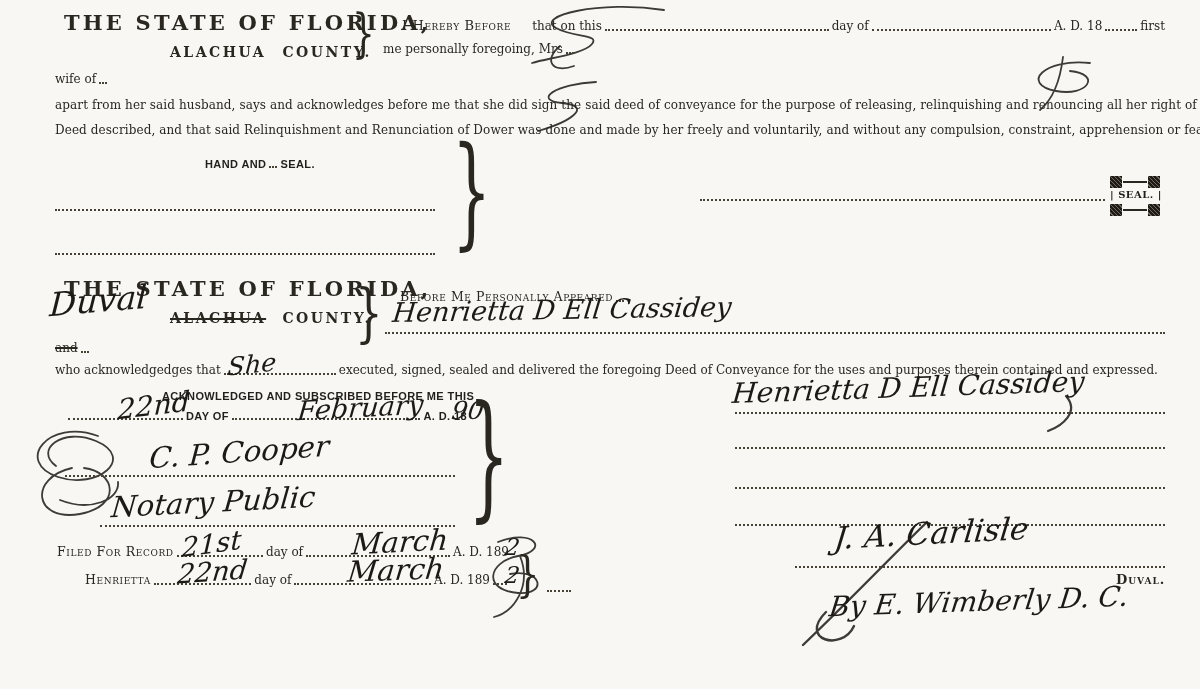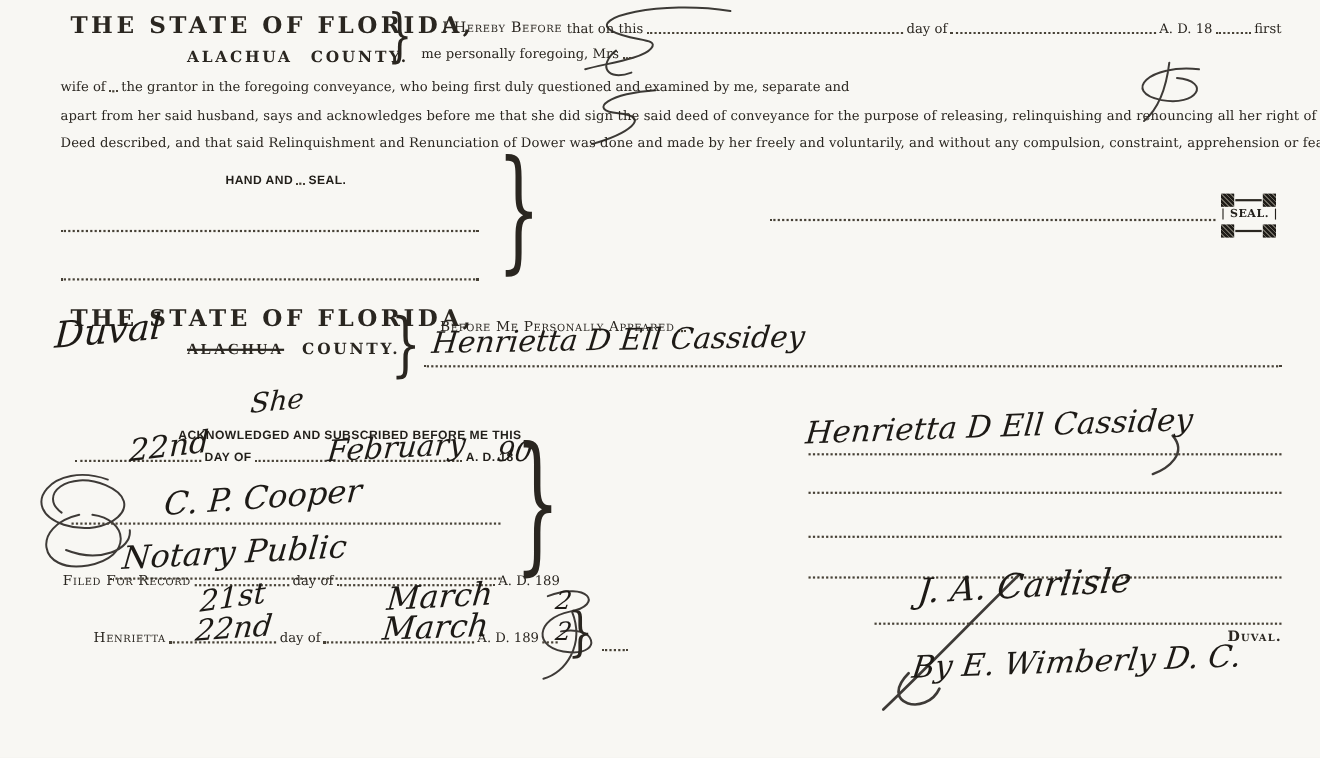--- a/index.html
+++ b/index.html
@@ -20,21 +20,21 @@
   .gothic{font-family:"Liberation Sans","DejaVu Sans",sans-serif;font-weight:700;font-size:11px;letter-spacing:0.4px;color:#221f1a;}
   .body-line{font-size:12px;white-space:nowrap;letter-spacing:0.1px;}
   .hw{
     position:absolute;font-family:"DejaVu Serif",serif;font-style:italic;
     color:#1d1a16;white-space:nowrap;line-height:1;
   }
   .brace{
     position:absolute;font-family:"DejaVu Serif",serif;color:#2a2620;
     line-height:1;transform-origin:top left;
   }
-  .strike{text-decoration:line-through;text-decoration-thickness:2px;font-family:Liberation Serif, serif;}
+  .strike{text-decoration:line-through;text-decoration-thickness:2px;}
   .flourishes{position:absolute;left:0;top:0;pointer-events:none;}
   
   .seal-stamp{position:absolute;left:1110px;top:176px;width:50px;height:40px;}
   .seal-stamp .corner{position:absolute;width:12px;height:12px;
     background:repeating-linear-gradient(45deg,#1e1b17 0 2px,#6e6a60 2px 3px);}
   .seal-stamp .tl{left:0;top:0}.seal-stamp .tr{right:0;top:0}
   .seal-stamp .bl{left:0;bottom:0}.seal-stamp .br{right:0;bottom:0}
   .seal-stamp .bar{position:absolute;left:13px;right:13px;height:2px;background:#2a2620;}
   .seal-stamp .bar.top{top:5px}.seal-stamp .bar.bottom{bottom:5px}
   .seal-stamp .seal-text{
@@ -59,38 +59,37 @@
       <path d="M 1066,396 C 1080,412 1062,426 1048,431" stroke-width="2.2"></path>
     </g>
   </svg>
 
   <div class="abs heading" style="left:64px;top:10px">THE STATE OF FLORIDA,</div>
   <div class="abs subheading" style="left:170px;top:44px">ALACHUA COUNTY.</div>
   <div class="brace" style="left:352px;top:6px;font-size:48px;transform:scale(0.75,1.1)">}</div>
 
   <div class="row" style="left:402px;top:18px;width:763px">
     <span class="sc" style="font-size:13px">I Hereby Before</span>
-    <span style="margin-left:4px">that on this</span>
+    <span style="margin-left:21px">that on this</span>
     <span class="dots" style="flex:1.25"></span>
     <span>day of</span>
     <span class="dots" style="flex:1"></span>
     <span>A. D. 18</span>
     <span class="dots" style="flex:0 0 32px"></span>
     <span>first</span>
   </div>
 
   <div class="row" style="left:383px;top:42px;width:782px">
     <span>me personally foregoing, Mrs</span>
     <span class="dots"></span>
   </div>
 
   <div class="row" style="left:55px;top:72px;width:1113px">
     <span>wife of</span>
     <span class="dots"></span>
-    <span>the grantor in the foregoing conveyance, who being first duly questioned and examined by me, separate and</span>
   </div>
   <div class="abs body-line" style="left:55px;top:98px">apart from her said husband, says and acknowledges before me that she did sign the said deed of conveyance for the purpose of releasing, relinquishing and renouncing all her right of Dower, in and to the land in said</div>
   <div class="abs body-line" style="left:55px;top:123px">Deed described, and that said Relinquishment and Renunciation of Dower was done and made by her freely and voluntarily, and without any compulsion, constraint, apprehension or fear of or from her said husband.</div>
 
   <div class="row gothic" style="left:205px;top:156px;width:272px">
     <span>HAND AND</span>
     <span class="dots"></span>
     <span>SEAL.</span>
   </div>
   <div class="brace" style="left:452px;top:130px;font-size:112px;transform:scale(0.55,1.08)">}</div>
@@ -121,21 +120,31 @@
   </div>
   <div class="brace" style="left:355px;top:281px;font-size:58px;transform:scale(0.75,1.1)">}</div>
 
   <div class="row" style="left:400px;top:289px;width:765px">
     <span class="sc" style="font-size:12.5px">Before Me Personally Appeared</span>
     <span class="dots"></span>
   </div>
   <div class="hw" style="left:393px;top:296px;font-size:27px;transform:skewX(-7deg) rotate(-1deg)">Henrietta D Ell Cassidey</div>
   <div class="dline" style="left:385px;top:318px;width:780px"></div>
 
+  <div class="row" style="left:55px;top:341px;width:1110px">
+    <span class="strike">and</span>
+    <span class="dots"></span>
+  </div>
 
+  <div class="row" style="left:55px;top:363px;width:1110px">
+    <span>who acknowledgedges that</span>
+    <span class="dots" style="flex:0 0 112px"></span>
+    <span>executed, signed, sealed and delivered the foregoing Deed of Conveyance for the uses and purposes therein contained and expressed.</span>
+    <span style="flex:1"></span>
+  </div>
   <div class="hw" style="left:228px;top:352px;font-size:25px;transform:skewX(-10deg) rotate(-6deg)">She</div>
 
   <div class="abs gothic" style="left:162px;top:390px">ACKNOWLEDGED AND SUBSCRIBED BEFORE ME THIS</div>
 
   <div class="row gothic" style="left:65px;top:408px;width:402px">
     <span class="dots" style="flex:0 0 115px"></span>
     <span>DAY OF</span>
     <span class="dots" style="flex:1"></span>
     <span>A. D. 18</span>
   </div>
@@ -153,21 +162,21 @@
   <div class="dline" style="left:735px;top:398px;width:430px"></div>
   <div class="dline" style="left:735px;top:433px;width:430px"></div>
   <div class="dline" style="left:735px;top:473px;width:430px"></div>
   <div class="dline" style="left:735px;top:510px;width:430px"></div>
   <div class="dline" style="left:795px;top:552px;width:370px"></div>
 
   <div class="hw" style="left:835px;top:518px;font-size:31px;transform:skewX(-9deg) rotate(-3deg)">J. A. Carlisle</div>
   <div class="abs sc" style="left:1116px;top:572px;font-size:13px;font-weight:700;letter-spacing:1px">Duval.</div>
   <div class="hw" style="left:830px;top:588px;font-size:28px;transform:skewX(-9deg) rotate(-2deg)">By E. Wimberly D. C.</div>
 
-  <div class="row" style="left:57px;top:520px;width:452px">
+  <div class="row" style="left:57px;top:544px;width:452px">
     <span class="sc" style="font-size:12.5px">Filed For Record</span>
     <span class="dots" style="flex:0.9"></span>
     <span>day of</span>
     <span class="dots" style="flex:1.5"></span>
     <span>A. D. 189</span>
   </div>
   <div class="hw" style="left:182px;top:530px;font-size:27px;transform:skewX(-10deg) rotate(-8deg)">21st</div>
   <div class="hw" style="left:352px;top:528px;font-size:29px;transform:skewX(-8deg) rotate(-3deg)">March</div>
   <div class="hw" style="left:505px;top:536px;font-size:23px;transform:skewX(-8deg)">2</div>
 

